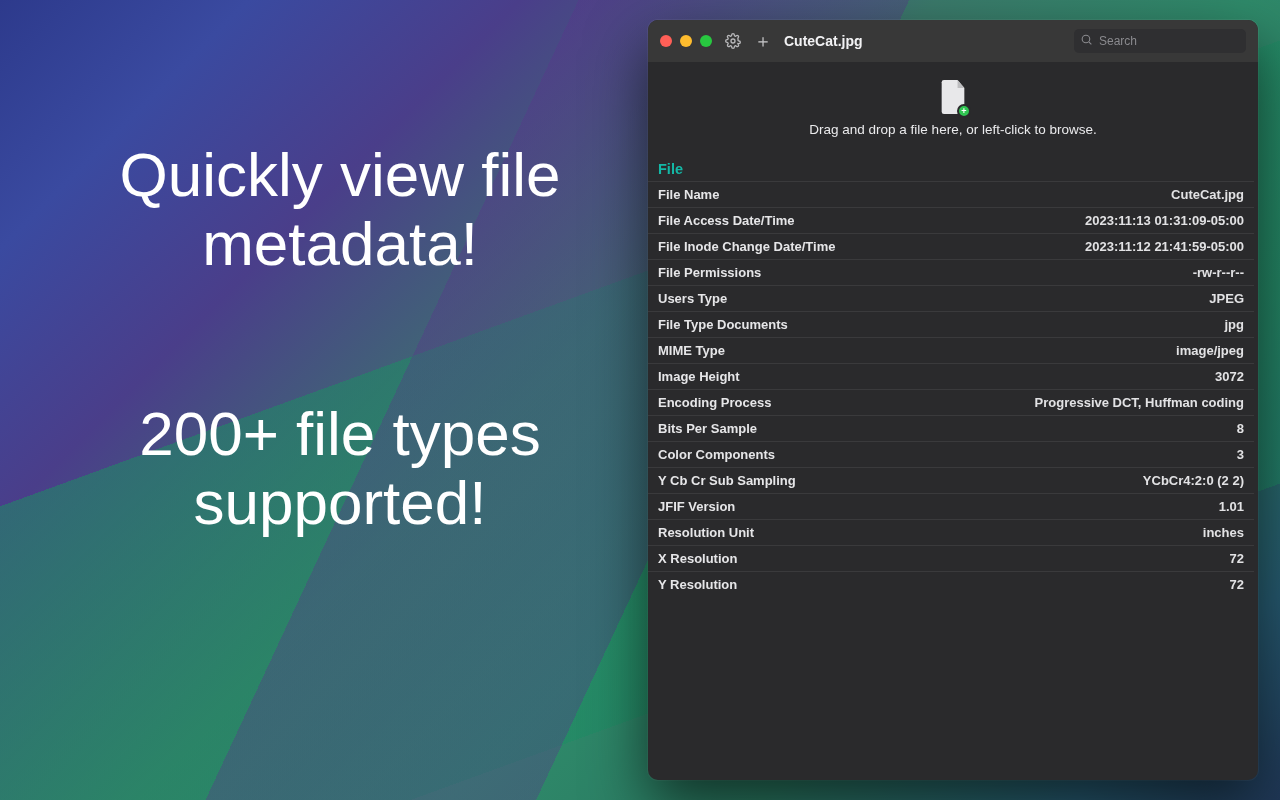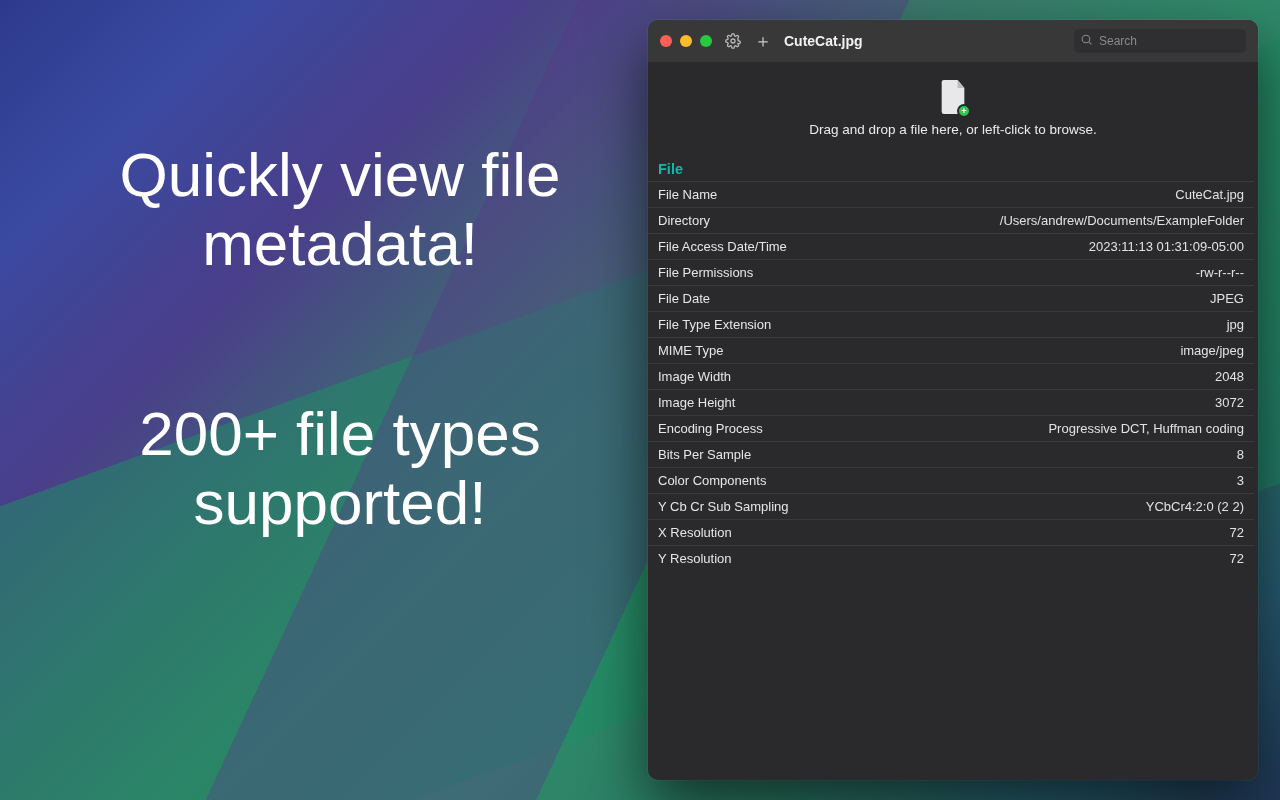--- a/index.html
+++ b/index.html
@@ -88,20 +88,21 @@
 
 .section-header {
   color: #14b8a6; font-weight: 700; font-size: 14.5px;
   padding: 8px 10px 4px;
 }
 .row {
   display: flex; justify-content: space-between; align-items: center;
   padding: 5px 10px;
   font-size: 13px;
   border-top: 1px solid #3a3a3c;
+  font-weight: bold;
 }
 .row .label { color: #e6e6e8; }
 .row .value { color: #e2e2e4; text-align: right; }
 </style>
 </head>
 <body>
 
 <div class="bg-diag"></div>
 
 <div class="promo">
@@ -148,66 +149,70 @@
   </div>
 
   <div class="scrollwrap">
     <div class="scroll" id="metadata-list">
         <div class="section-header">File</div>
         <div class="row">
           <span class="label">File Name</span>
           <span class="value">CuteCat.jpg</span>
         </div>
         <div class="row">
-          <span class="label">Directory</span>
-          <span class="value">/Users/andrew/Documents/ExampleFolder</span>
-        </div>
-        <div class="row">
           <span class="label">File Access Date/Time</span>
           <span class="value">2023:11:13 01:31:09-05:00</span>
         </div>
         <div class="row">
+          <span class="label">File Inode Change Date/Time</span>
+          <span class="value">2023:11:12 21:41:59-05:00</span>
+        </div>
+        <div class="row">
           <span class="label">File Permissions</span>
           <span class="value">-rw-r--r--</span>
         </div>
         <div class="row">
-          <span class="label">File Date</span>
+          <span class="label">Users Type</span>
           <span class="value">JPEG</span>
         </div>
         <div class="row">
-          <span class="label">File Type Extension</span>
+          <span class="label">File Type Documents</span>
           <span class="value">jpg</span>
         </div>
         <div class="row">
           <span class="label">MIME Type</span>
           <span class="value">image/jpeg</span>
         </div>
         <div class="row">
-          <span class="label">Image Width</span>
-          <span class="value">2048</span>
-        </div>
-        <div class="row">
           <span class="label">Image Height</span>
           <span class="value">3072</span>
         </div>
         <div class="row">
           <span class="label">Encoding Process</span>
           <span class="value">Progressive DCT, Huffman coding</span>
         </div>
         <div class="row">
           <span class="label">Bits Per Sample</span>
           <span class="value">8</span>
         </div>
         <div class="row">
           <span class="label">Color Components</span>
           <span class="value">3</span>
         </div>
         <div class="row">
           <span class="label">Y Cb Cr Sub Sampling</span>
           <span class="value">YCbCr4:2:0 (2 2)</span>
+        </div>
+        <div class="row">
+          <span class="label">JFIF Version</span>
+          <span class="value">1.01</span>
+        </div>
+        <div class="row">
+          <span class="label">Resolution Unit</span>
+          <span class="value">inches</span>
         </div>
         <div class="row">
           <span class="label">X Resolution</span>
           <span class="value">72</span>
         </div>
         <div class="row">
           <span class="label">Y Resolution</span>
           <span class="value">72</span>
         </div>
       </div>

